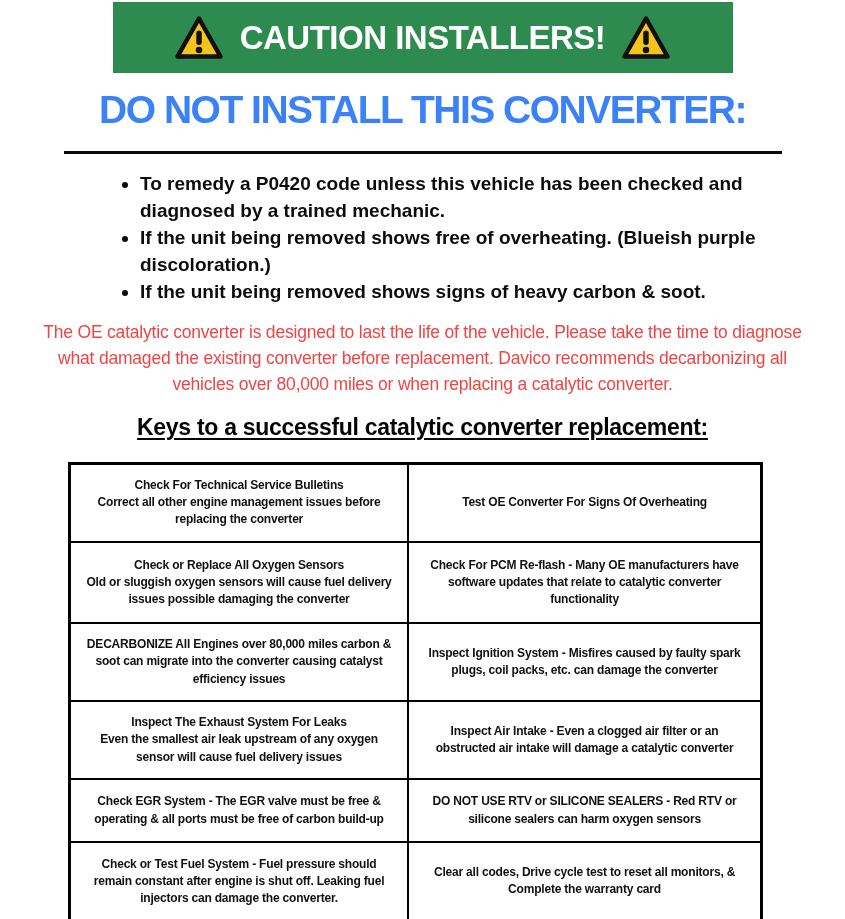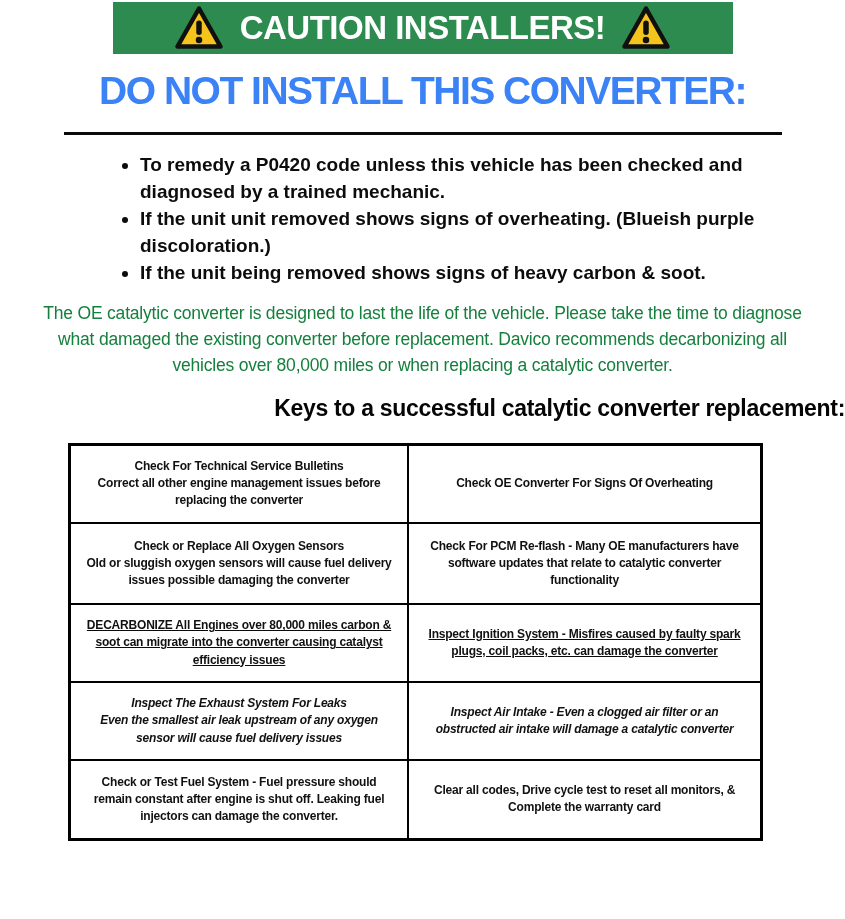--- a/index.html
+++ b/index.html
@@ -5,21 +5,21 @@
   * { box-sizing: border-box; }
   html, body {
     margin: 0; padding: 0;
     width: 845px; height: 919px;
     background: #ffffff;
     font-family: "Liberation Sans", sans-serif;
     color: #0a0a0a;
     overflow: hidden;
   }
   .banner {
-    width: 620px; height: 52px;
+    width: 620px; height: 71px;
     margin: 2px auto 0 auto;
     display: flex; align-items: center; justify-content: center;
     gap: 16px;
     background: #2E8B50;
   }
   .banner-label {
     color: #ffffff;
     font-size: 33px;
     font-weight: 800;
     letter-spacing: -0.5px;
@@ -53,29 +53,30 @@
     margin-bottom: 1px;
     color: #0c0c0c;
   }
   .intro-paragraph {
     margin: 13px auto 0 auto;
     width: 845px;
     text-align: center;
     font-size: 17.5px;
     line-height: 26px;
     letter-spacing: -0.2px;
-    color: #15803d;
+    color: #ef4444;
     white-space: pre-line;
   }
   .keys-heading {
     margin: 17px auto 0 auto;
-    text-align: right;
+    text-align: center;
     font-size: 23px;
     font-weight: 800;
     letter-spacing: -0.3px;
+    text-decoration: underline;
     text-decoration-thickness: 2px;
     text-underline-offset: 3px;
     color: #050505;
   }
   table.tips-table {
     margin: 21px 0 0 68px;
     border-collapse: collapse;
     width: 695px;
     border: 3px solid #000;
   }
@@ -116,50 +117,54 @@
   </span>
 </div>
 
 <h1 class="page-title">DO NOT INSTALL THIS CONVERTER:</h1>
 
 <hr class="divider">
 
 <ul class="warning-list">
   <li>To remedy a P0420 code unless this vehicle has been checked and
 diagnosed by a trained mechanic.</li>
-  <li>If the unit unit removed shows signs of overheating. (Blueish purple
+  <li>If the unit being removed shows free of overheating. (Blueish purple
 discoloration.)</li>
   <li>If the unit being removed shows signs of heavy carbon &amp; soot.</li>
 </ul>
 
 <p class="intro-paragraph">The OE catalytic converter is designed to last the life of the vehicle. Please take the time to diagnose
 what damaged the existing converter before replacement. Davico recommends decarbonizing all
 vehicles over 80,000 miles or when replacing a catalytic converter.</p>
 
 <h2 class="keys-heading">Keys to a successful catalytic converter replacement:</h2>
 
 <table class="tips-table">
   <tbody>
     <tr style="height:79px;">
       <td class="col-left">Check For Technical Service Bulletins
 Correct all other engine management issues before replacing the converter</td>
-      <td class="col-right big">Check OE Converter For Signs Of Overheating</td>
+      <td class="col-right big">Test OE Converter For Signs Of Overheating</td>
     </tr>
     <tr style="height:81px;">
       <td class="col-left">Check or Replace All Oxygen Sensors
 Old or sluggish oxygen sensors will cause fuel delivery issues possible damaging the converter</td>
       <td class="col-right">Check For PCM Re-flash - Many OE manufacturers have software updates that relate to catalytic converter functionality</td>
     </tr>
-    <tr style="height:78px;text-decoration:underline;">
+    <tr style="height:78px;">
       <td class="col-left">DECARBONIZE All Engines over 80,000 miles carbon &amp; soot can migrate into the converter causing catalyst efficiency issues</td>
       <td class="col-right">Inspect Ignition System - Misfires caused by faulty spark plugs, coil packs, etc. can damage the converter</td>
     </tr>
-    <tr style="height:78px;font-style:italic;">
+    <tr style="height:78px;">
       <td class="col-left">Inspect The Exhaust System For Leaks
 Even the smallest air leak upstream of any oxygen sensor will cause fuel delivery issues</td>
       <td class="col-right">Inspect Air Intake - Even a clogged air filter or an obstructed air intake will damage a catalytic converter</td>
+    </tr>
+    <tr style="height:63px;">
+      <td class="col-left">Check EGR System - The EGR valve must be free &amp; operating &amp; all ports must be free of carbon build-up</td>
+      <td class="col-right">DO NOT USE RTV or SILICONE SEALERS - Red RTV or silicone sealers can harm oxygen sensors</td>
     </tr>
     <tr style="height:79px;">
       <td class="col-left">Check or Test Fuel System - Fuel pressure should remain constant after engine is shut off.  Leaking fuel injectors can damage the converter.</td>
       <td class="col-right">Clear all codes,  Drive cycle test to reset all monitors, &amp; Complete the warranty card</td>
     </tr>
   </tbody>
 </table>
 
 </body></html>

